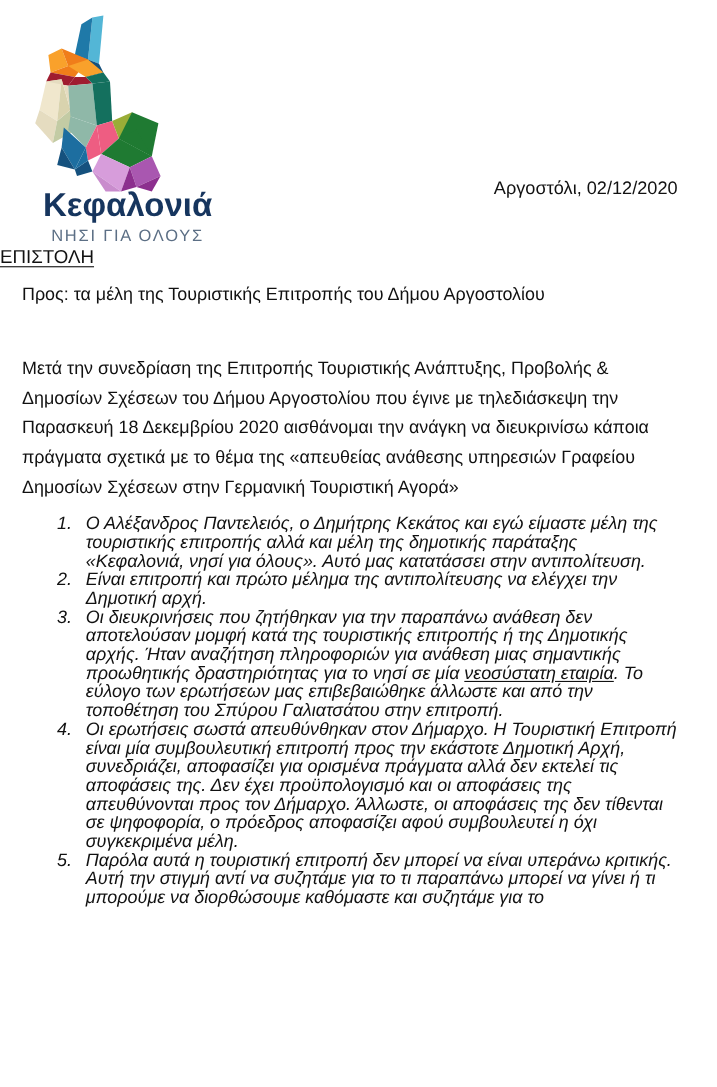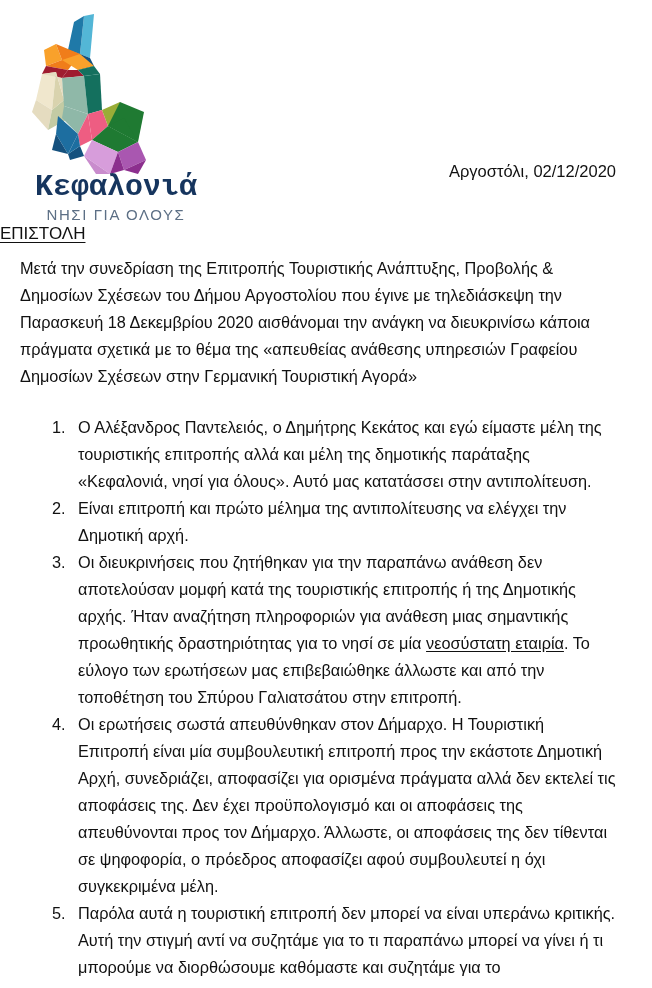--- a/index.html
+++ b/index.html
@@ -44,21 +44,21 @@
     width: 185px;
     height: 160px;
     overflow: visible;
   }
   .logo-wordmark {
     position: absolute;
     left: 4px;
     top: 156px;
     width: 180px;
     text-align: center;
-    font-family: Liberation Mono, monospace;
+    font-family: Liberation Sans, sans-serif;
     font-weight: bold;
     font-size: 30px;
     line-height: 34px;
     letter-spacing: 0px;
     color: #16355e;
     white-space: nowrap;
   }
   .logo-tagline {
     position: absolute;
     left: 4px;
@@ -110,38 +110,39 @@
     color: #111111;
   }
 
   .recipient {
     margin: 0 0 40px 0;
     font-size: 16.3px;
     line-height: 27px;
   }
 
   .intro {
-    margin: 0 0 24px 0;
+    margin: 0 0 11px 0;
     font-size: 16.3px;
     line-height: 27px;
     width: 600px;
   }
 
   ol.points {
     margin: 0;
     padding: 0 0 0 50px;
     list-style-position: outside;
     list-style-type: decimal;
   }
   ol.points > li {
     margin: 0 0 0 0;
     padding: 0 0 0 8px;
     font-size: 16.3px;
-    line-height: 27px;
+    line-height: 17px;
     width: 540px;
+    font-style: italic;
   }
   ol.points > li::marker {
     font-size: 16.3px;
   }
 
   .u { text-decoration: underline; text-underline-offset: 2px; }
 </style>
 </head>
 <body>
 
@@ -200,20 +201,21 @@
   </div>
 
   <div class="date-line">Αργοστόλι, 02/12/2020</div>
 
   <div class="doc-title">
     <span>ΕΠΙΣΤΟΛΗ</span>
   </div>
 
   <div class="body-block">
 
+    <p class="recipient">Προς: τα μέλη της Τουριστικής Επιτροπής του Δήμου Αργοστολίου</p>
 
     <p class="intro">Μετά την συνεδρίαση της Επιτροπής Τουριστικής Ανάπτυξης, Προβολής &amp; Δημοσίων Σχέσεων του Δήμου Αργοστολίου που έγινε με τηλεδιάσκεψη την Παρασκευή 18 Δεκεμβρίου  2020  αισθάνομαι την ανάγκη να διευκρινίσω κάποια πράγματα σχετικά με το θέμα της «απευθείας ανάθεσης υπηρεσιών Γραφείου Δημοσίων Σχέσεων στην  Γερμανική Τουριστική Αγορά»</p>
 
     <ol class="points" id="points-list">
         <li value="1"><span>Ο Αλέξανδρος Παντελειός, ο Δημήτρης Κεκάτος και εγώ είμαστε μέλη της τουριστικής επιτροπής αλλά και μέλη της δημοτικής παράταξης «Κεφαλονιά, νησί για όλους». Αυτό μας κατατάσσει στην αντιπολίτευση.</span></li>
         <li value="2"><span>Είναι επιτροπή και πρώτο μέλημα της αντιπολίτευσης να ελέγχει την Δημοτική αρχή.</span></li>
         <li value="3"><span>Οι διευκρινήσεις που ζητήθηκαν για την παραπάνω ανάθεση δεν αποτελούσαν μομφή κατά της τουριστικής επιτροπής ή της Δημοτικής αρχής. Ήταν αναζήτηση πληροφοριών για ανάθεση μιας σημαντικής προωθητικής δραστηριότητας για το νησί σε μία </span><span class="u">νεοσύστατη εταιρία</span><span>. Το εύλογο των ερωτήσεων μας επιβεβαιώθηκε άλλωστε και από την τοποθέτηση του Σπύρου Γαλιατσάτου στην επιτροπή.</span></li>
         <li value="4"><span>Οι ερωτήσεις σωστά απευθύνθηκαν στον Δήμαρχο. Η Τουριστική Επιτροπή είναι μία συμβουλευτική επιτροπή προς την εκάστοτε Δημοτική Αρχή, συνεδριάζει, αποφασίζει για ορισμένα πράγματα αλλά δεν εκτελεί τις αποφάσεις της. Δεν έχει προϋπολογισμό και οι αποφάσεις της απευθύνονται προς τον Δήμαρχο. Άλλωστε, οι αποφάσεις της δεν τίθενται σε ψηφοφορία, ο πρόεδρος αποφασίζει αφού συμβουλευτεί η όχι συγκεκριμένα μέλη.</span></li>
         <li value="5"><span>Παρόλα αυτά η τουριστική επιτροπή δεν μπορεί να είναι υπεράνω κριτικής. Αυτή την στιγμή αντί να συζητάμε για το τι παραπάνω μπορεί να γίνει ή τι μπορούμε να διορθώσουμε καθόμαστε και συζητάμε για το </span></li>
       </ol>

